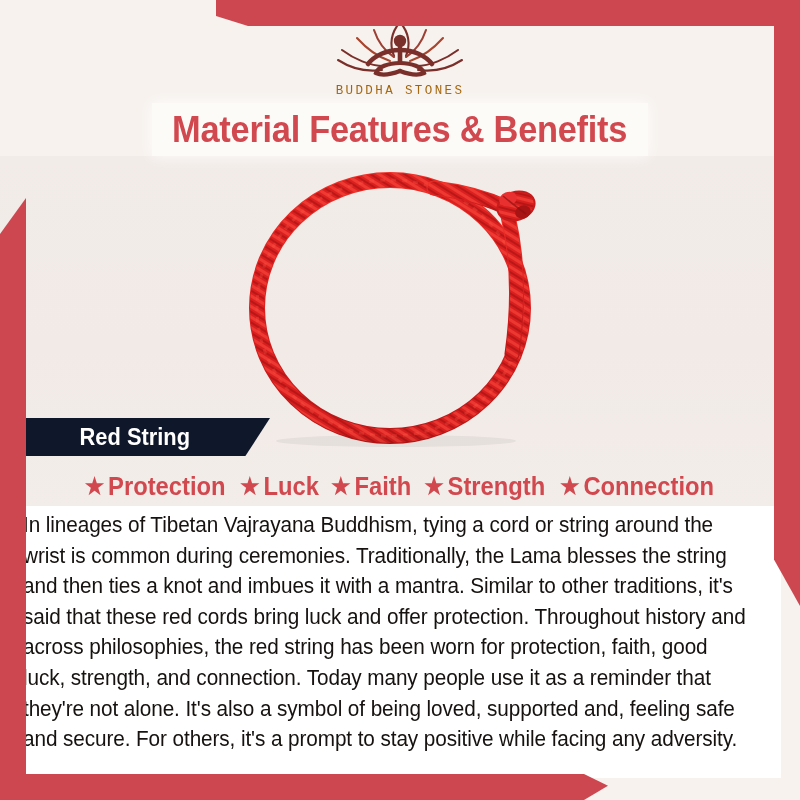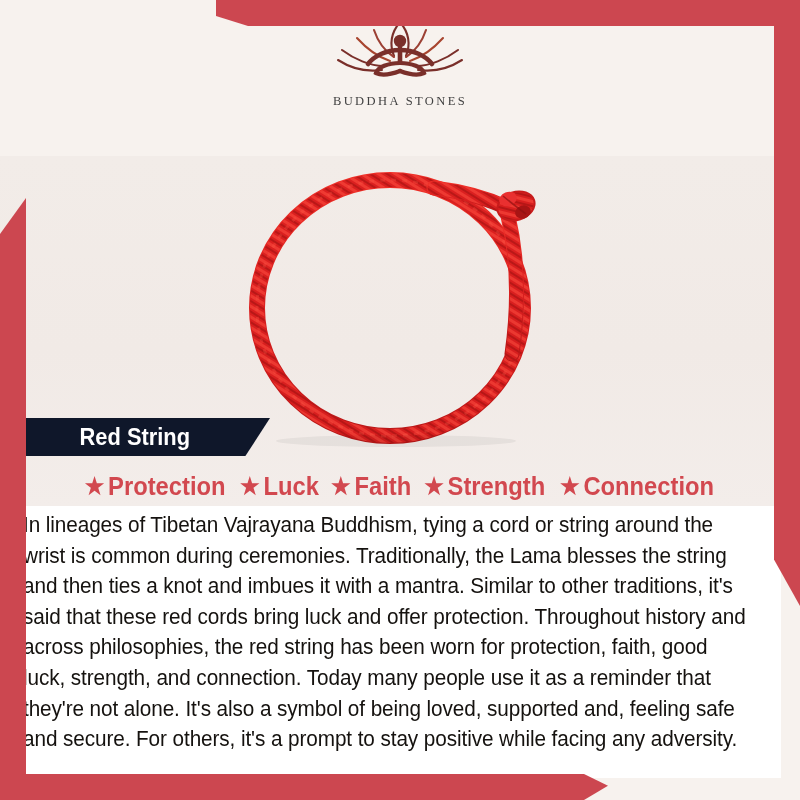--- a/index.html
+++ b/index.html
@@ -79,25 +79,25 @@
     left: 0;
     width: 800px;
     text-align: center;
   }
   .logo-mark {
     display: block;
     margin: 0 auto;
   }
   .logo-text {
     display: block;
-    margin-top: 12px;
-    font-family: Liberation Serif, serif;
+    margin-top: 2px;
+    font-family: Liberation Mono, monospace;
     font-size: 12.5px;
     letter-spacing: 2.4px;
-    color: #404040;
+    color: #a16207;
     font-weight: 400;
   }
 
   .title-band {
     position: absolute;
     top: 103px;
     left: 152px;
     width: 496px;
     height: 53px;
     background: #fdfbf8;
@@ -262,20 +262,23 @@
         </g>
         <g fill="none" stroke="#7a2f2a" stroke-width="4.2" stroke-linecap="round">
 
           <path d="M76 47 C64 47, 54 51, 52 57 C58 60, 68 58, 76 55"></path>
           <path d="M76 47 C88 47, 98 51, 100 57 C94 60, 84 58, 76 55"></path>
         </g>
       </svg>
       <span class="logo-text">BUDDHA STONES</span>
     </div>
 
+    <div class="title-band">
+      <span class="title-text">Material Features &amp; Benefits</span>
+    </div>
   </div>
 
   <div class="photo-area">
     <div class="bracelet-stage">
       <svg class="bracelet-svg" width="360" height="290" viewBox="0 0 360 290">
         <defs>
           <pattern id="braid" width="9" height="9" patternUnits="userSpaceOnUse" patternTransform="rotate(32)">
             <rect width="9" height="9" fill="#d91f1f"></rect>
             <path d="M0 0 L9 0 L9 3 L0 3 Z" fill="#ef3b33"></path>
             <path d="M0 5 L9 5 L9 7 L0 7 Z" fill="#b51616"></path>

